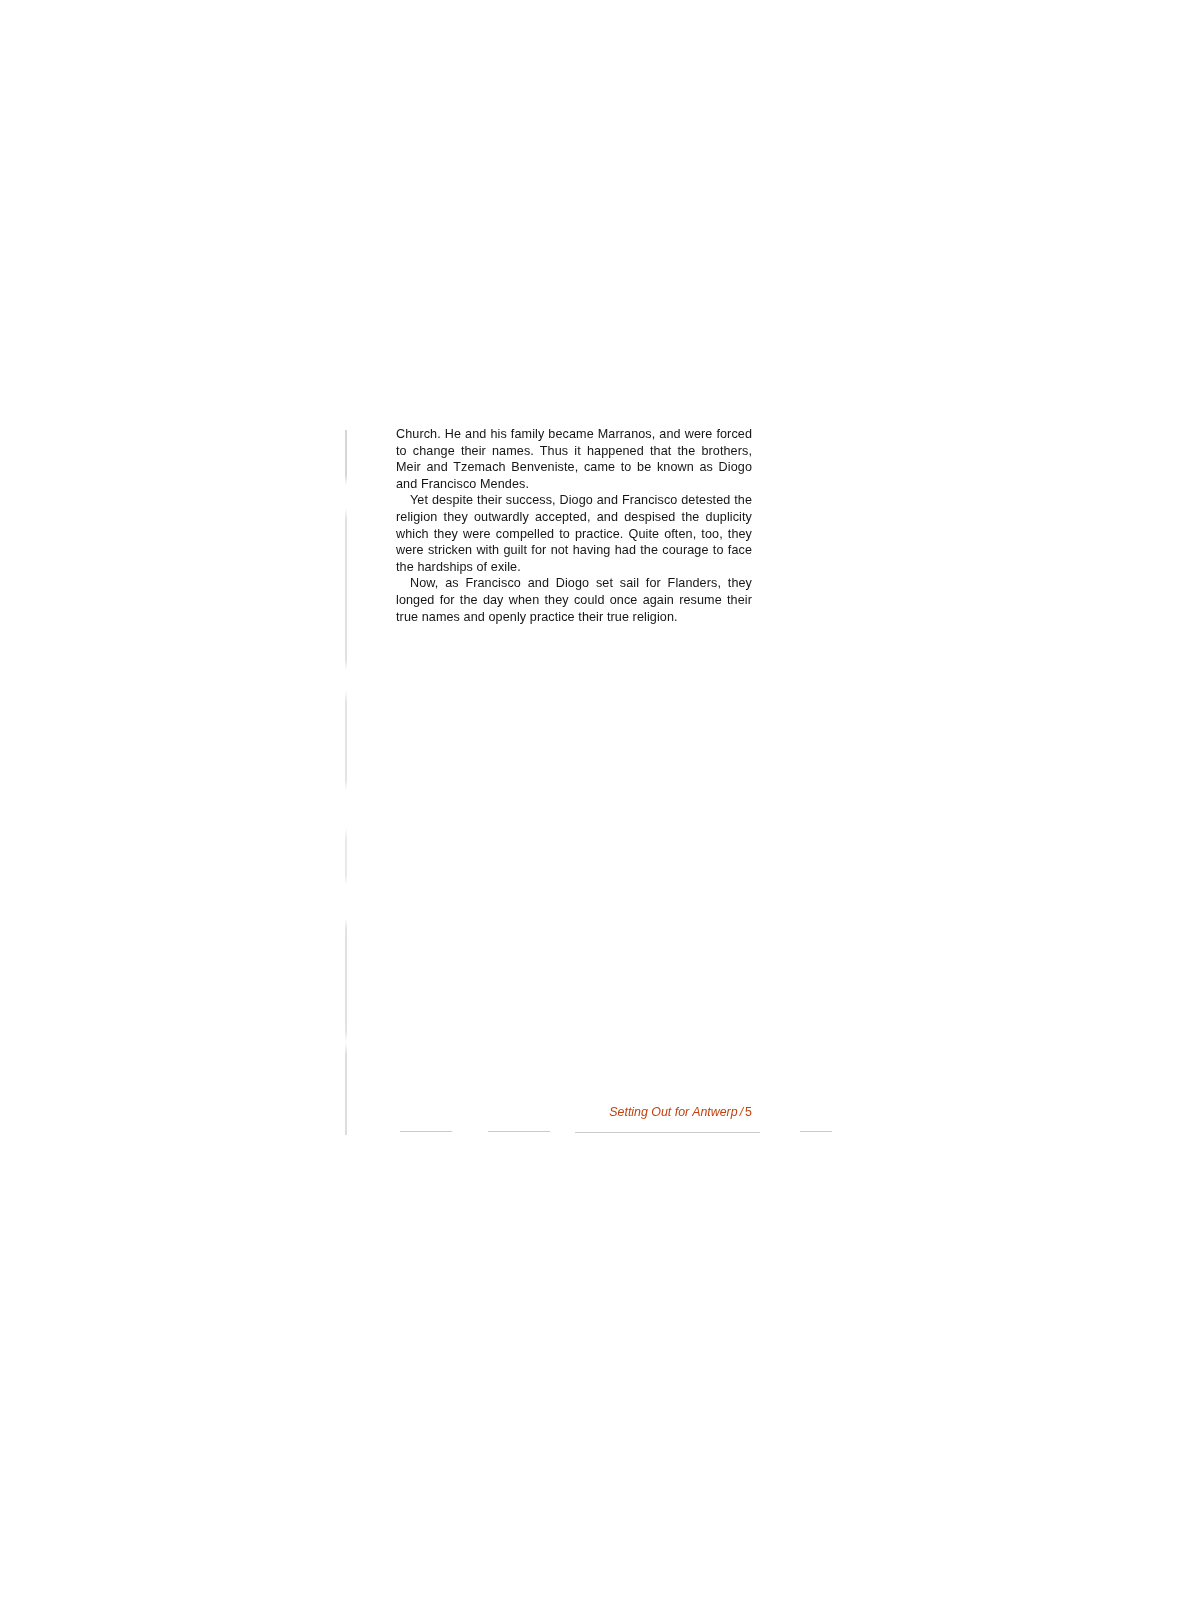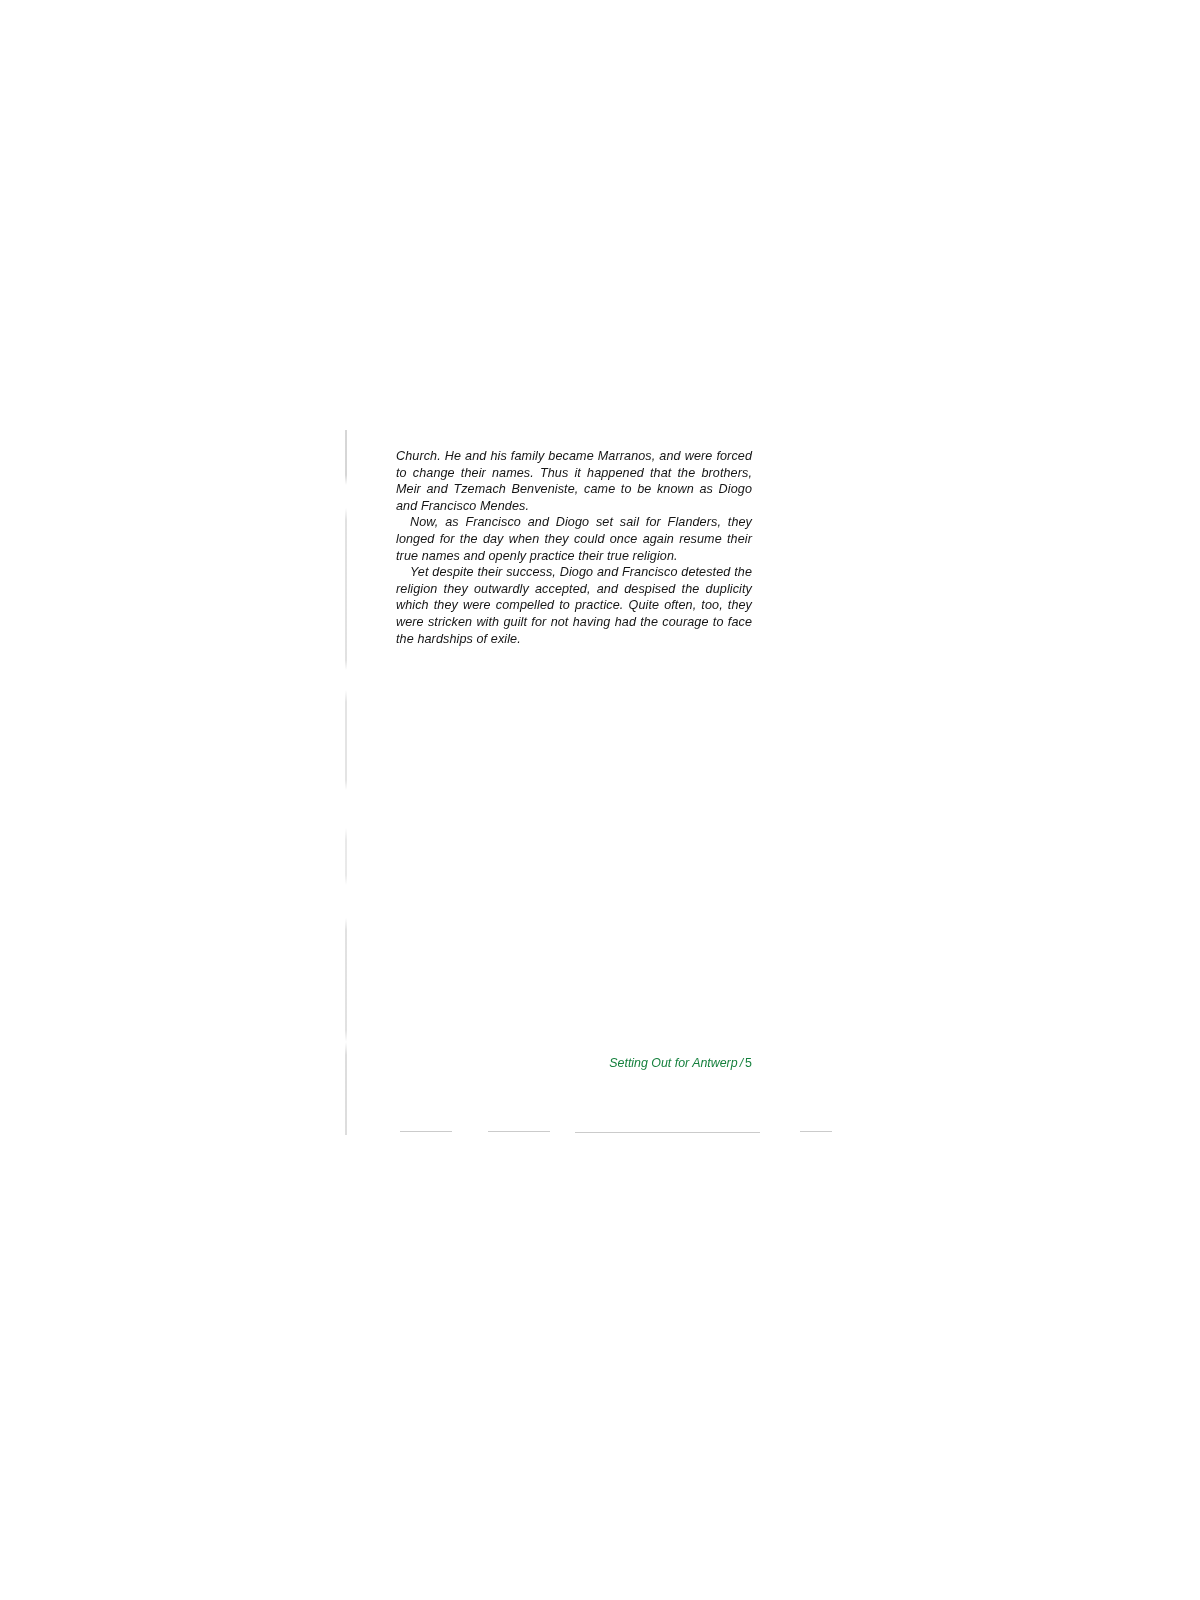--- a/index.html
+++ b/index.html
@@ -70,46 +70,45 @@
     position: absolute;
     left: 0;
     top: 0;
     width: 1200px;
     height: 1600px;
   }
 
   .text-block {
     position: absolute;
     left: 396px;
-    top: 448px;
+    top: 426px;
     width: 356px;
-    font-style: italic;
   }
 
   .text-block p {
     margin: 0;
     font-size: 12.6px;
     line-height: 16.6px;
     text-align: justify;
     text-justify: inter-word;
     letter-spacing: 0.1px;
     color: #151515;
   }
   .text-block p.indent {
     text-indent: 14px;
   }
 
   .running-foot {
     position: absolute;
     left: 396px;
-    top: 1056px;
+    top: 1105px;
     width: 356px;
     text-align: right;
     font-size: 12.4px;
-    color: #15803d;
+    color: #c2410c;
   }
   .running-foot .title {
     font-style: italic;
   }
   .running-foot .sep {
     font-style: italic;
     padding: 0 2px;
   }
   .running-foot .folio {
     font-style: normal;
@@ -117,22 +116,22 @@
 </style>
 </head>
 <body>
 
 <div class="page">
 
   <div class="page-gutter"></div>
 
   <div class="text-block">
     <p>Church. He and his family became Marranos, and were forced to change their names. Thus it happened that the brothers, Meir and Tzemach Benveniste, came to be known as Diogo and Francisco Mendes.</p>
+    <p class="indent">Yet despite their success, Diogo and Francisco detested the religion they outwardly accepted, and despised the duplicity which they were compelled to practice. Quite often, too, they were stricken with guilt for not having had the courage to face the hardships of exile.</p>
     <p class="indent">Now, as Francisco and Diogo set sail for Flanders, they longed for the day when they could once again resume their true names and openly practice their true religion.</p>
-    <p class="indent">Yet despite their success, Diogo and Francisco detested the religion they outwardly accepted, and despised the duplicity which they were compelled to practice. Quite often, too, they were stricken with guilt for not having had the courage to face the hardships of exile.</p>
   </div>
 
   <div class="running-foot">
     <span class="title">Setting Out for Antwerp</span><span class="sep">/</span><span class="folio">5</span>
   </div>
 
   <div class="page-bottom-edge">
     <span class="s1"></span>
     <span class="s2"></span>
     <span class="s3"></span>

